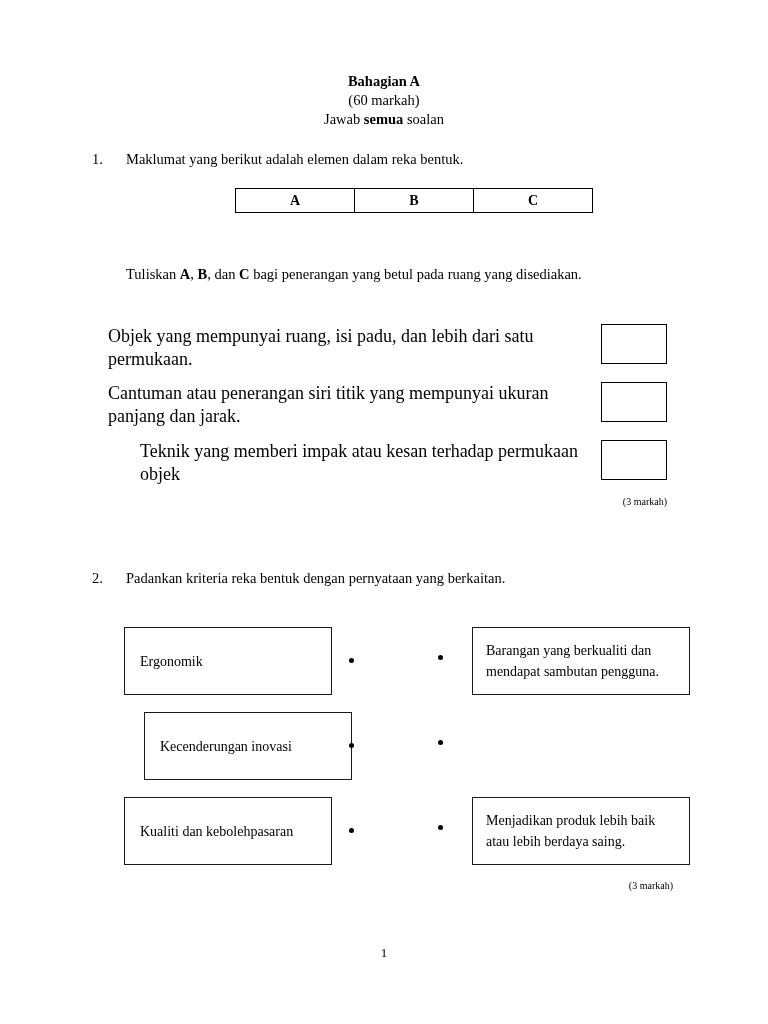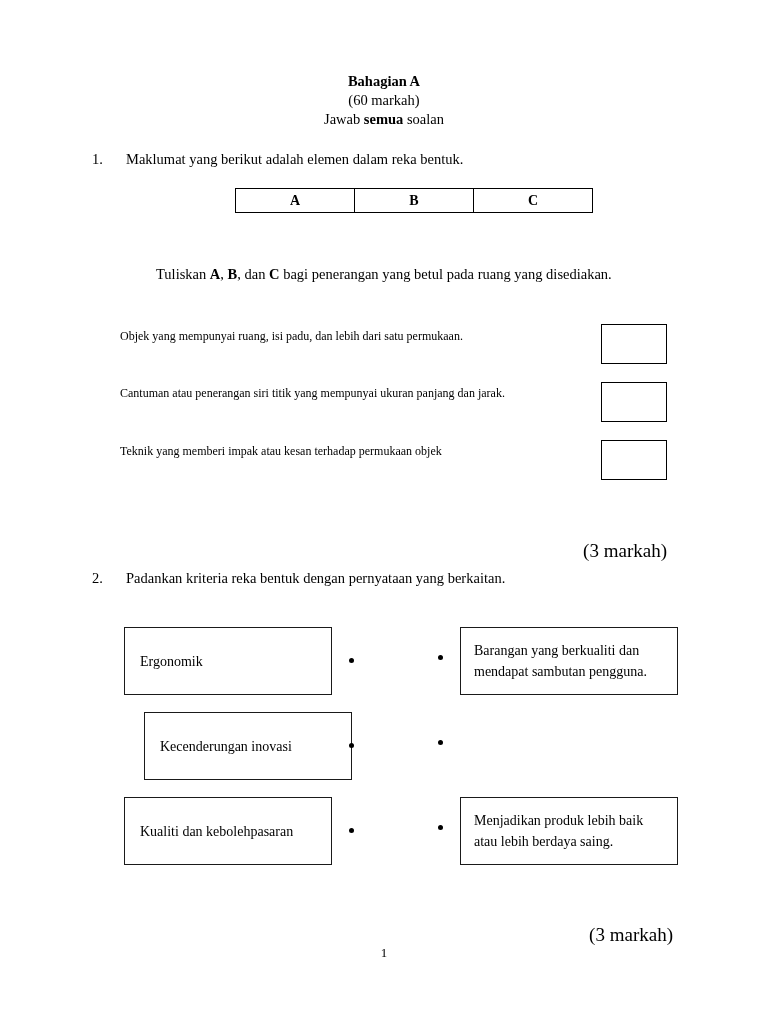--- a/index.html
+++ b/index.html
@@ -66,68 +66,66 @@
     padding: 0 4px;
   }
   .abc-table tr.head td { font-weight: bold; }
 
   
   .instruction {
     position: absolute;
     left: 126px;
     top: 266px;
     font-size: 14.5px;
-    margin-left: 30px;
   }
   .instruction b { font-weight: bold; }
 
   
   .stmt {
     position: absolute;
-    left: 120px;
+    left: 108px;
     width: 470px;
-    font-size: 12px;
+    font-size: 18px;
     line-height: 23px;
   }
   .ans-box {
     position: absolute;
     left: 601px;
     width: 66px;
     height: 40px;
     border: 1.6px solid #000000;
     background: #ffffff;
     box-sizing: border-box;
   }
 
   .marks {
     position: absolute;
-    font-size: 19px;
+    font-size: 10px;
     text-align: right;
-    margin-top: 44px;
   }
 
   
   .match-box {
     position: absolute;
     box-sizing: border-box;
     border: 1.3px solid #1a1a1a;
     background: #ffffff;
     display: flex;
     align-items: center;
     font-size: 14px;
     line-height: 21px;
   }
   .match-box.left {
     left: 124px;
     width: 208px;
     height: 68px;
     padding-left: 15px;
   }
   .match-box.right {
-    left: 460px;
+    left: 472px;
     width: 218px;
     height: 68px;
     padding-left: 13px;
     padding-right: 8px;
   }
   .dot {
     position: absolute;
     width: 5px;
     height: 5px;
     border-radius: 50%;
@@ -169,21 +167,21 @@
     </table>
 
   <div class="instruction"><span>Tuliskan </span><b>A</b><span>, </span><b>B</b><span>, dan </span><b>C</b><span> bagi penerangan yang betul pada ruang yang disediakan.</span></div>
 
   <div class="stmt" style="top:325px;">Objek yang mempunyai ruang, isi padu, dan lebih dari satu permukaan.</div>
   <div class="ans-box" style="top:324px;"></div>
 
   <div class="stmt" style="top:382px;">Cantuman atau penerangan siri titik yang mempunyai ukuran panjang dan jarak.</div>
   <div class="ans-box" style="top:382px;"></div>
 
-  <div class="stmt" style="top:440px;">Teknik yang memberi impak atau kesan terhadap permukaan objek</div>
+  <div class="stmt" style="top:440px;margin-left:32px;">Teknik yang memberi impak atau kesan terhadap permukaan objek</div>
   <div class="ans-box" style="top:440px;"></div>
 
   <div class="marks" style="top:496px; left:447px; width:220px;">(3 markah)</div>
 
   <div class="q-num" style="top:570px;">2.</div>
   <div class="q-text" style="top:570px;">Padankan kriteria reka bentuk dengan pernyataan yang berkaitan.</div>
 
   <div class="match-box left" style="top:627px;">Ergonomik</div>
   <div class="match-box left" style="top:712px;margin-left:20px;">Kecenderungan inovasi</div>
   <div class="match-box left" style="top:797px;">Kualiti dan kebolehpasaran</div>

